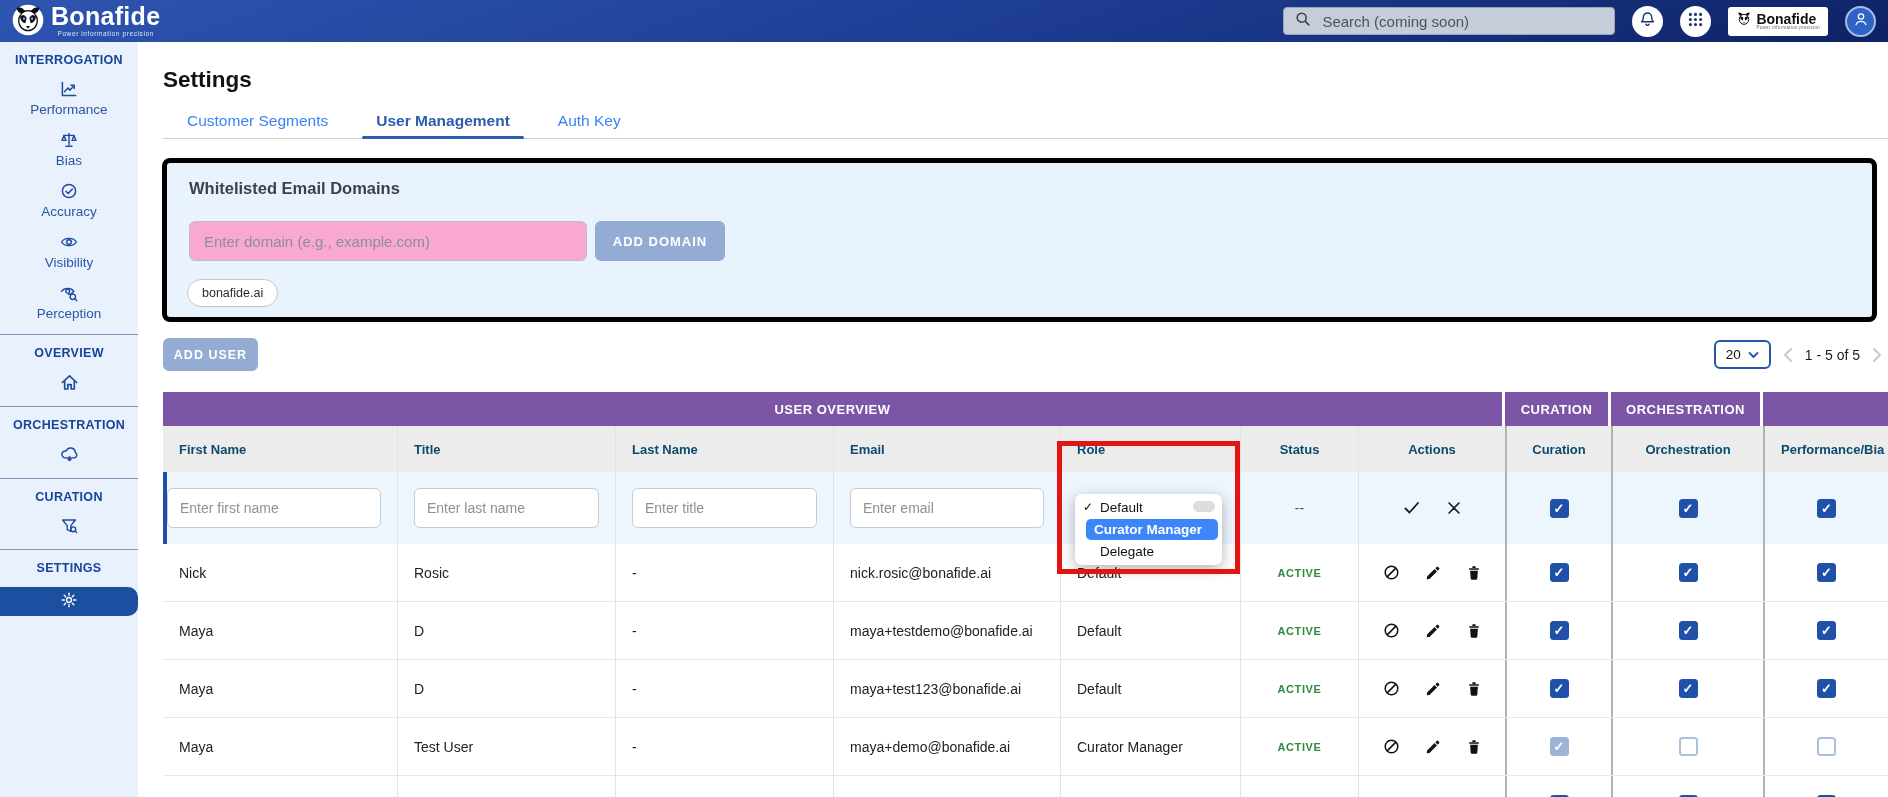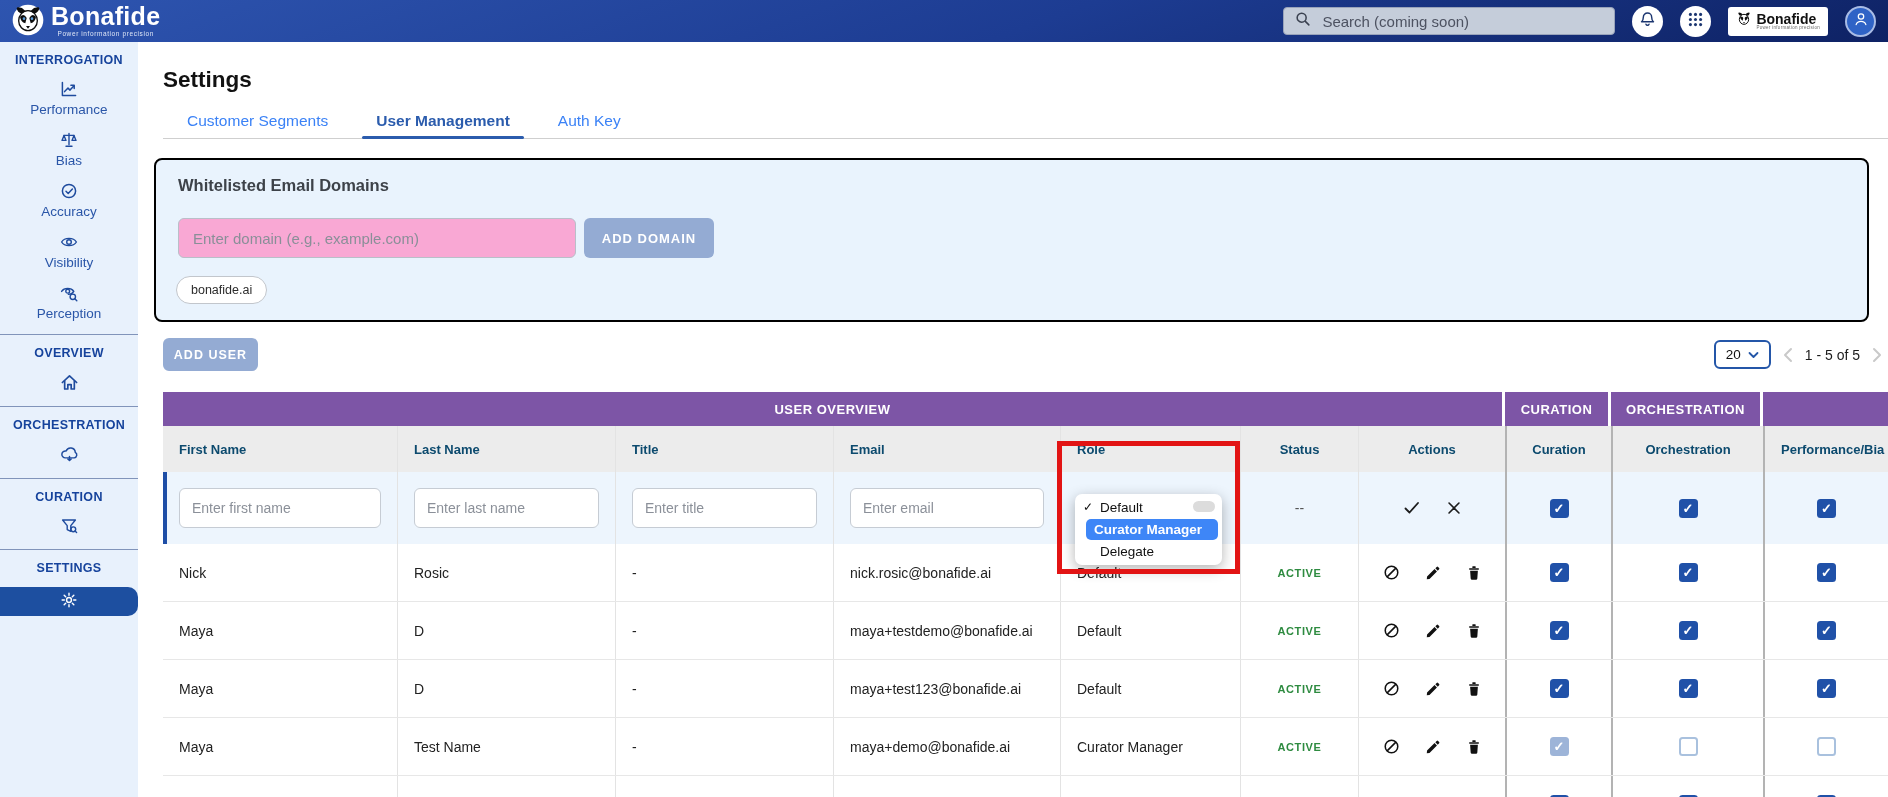--- a/index.html
+++ b/index.html
@@ -45,22 +45,22 @@
   
   .main{position:absolute;left:138px;top:42px;right:0;bottom:0;background:#fff;overflow:hidden;}
   .page-title{position:absolute;left:25px;top:10px;font-size:22.5px;font-weight:bold;color:#121212;}
   .tabs{position:absolute;left:25px;right:0;top:66px;height:31px;border-bottom:1px solid #cfcfcf;
     display:flex;gap:48px;padding-left:24px;box-sizing:border-box;}
   .tab{font-size:15.5px;color:#3b82f6;display:flex;align-items:flex-start;padding-top:4px;cursor:pointer;position:relative;}
   .tab.active{color:#2b5cad;font-weight:bold;}
   .tab.active::after{content:"";position:absolute;left:-14px;right:-14px;bottom:-1px;height:3px;background:#2b5cad;border-radius:2px;}
 
   
-  .panel{position:absolute;left:16px;top:116px;width:1715px;height:164px;background:#e9f3fd;
-    border:2px solid #000000;border-radius:8px;box-sizing:border-box;}
+  .panel{position:absolute;left:24px;top:116px;width:1715px;height:164px;background:#e9f3fd;
+    border:5px solid #000000;border-radius:8px;box-sizing:border-box;}
   .panel-title{position:absolute;left:22px;top:16px;font-size:16.5px;font-weight:bold;color:#3d4249;}
   .domain-input{position:absolute;left:22px;top:58px;width:398px;height:40px;border:1px solid #b9bfc9;border-radius:6px;
     box-sizing:border-box;padding:0 14px;font-size:15px;color:#444;outline:none;background:#f9a8d4;font-family:"Liberation Sans",sans-serif;}
   .domain-input::placeholder{color:#8a8f98;}
   .btn{background:#94abd3;color:#fff;font-weight:bold;letter-spacing:1px;border:none;border-radius:6px;
     font-size:13px;cursor:pointer;font-family:"Liberation Sans",sans-serif;}
   .add-domain{position:absolute;left:428px;top:58px;width:130px;height:40px;}
   .chip{position:absolute;left:20px;top:116px;height:28px;background:#fff;border:1px solid #c2c6cc;border-radius:14px;
     display:inline-flex;align-items:center;padding:0 14px;font-size:12.5px;color:#2c2c2c;box-sizing:border-box;}
 
@@ -85,21 +85,21 @@
   .chead{height:46px;background:#ececec;}
   .chead .c{font-weight:bold;font-size:13px;color:#0c4a6e;}
   .c{box-sizing:border-box;display:flex;align-items:center;padding:0 16px;font-size:14px;color:#222;
     white-space:nowrap;overflow:hidden;}
   .c1{width:234px;}.c2{width:218px;}.c3{width:218px;}.c4{width:227px;}.c5{width:180px;}
   .c6{width:118px;}.c7{width:147px;}.c8{width:106px;}.c9{width:152px;}.c10{width:125px;}
   .bl{border-left:1px solid #e3e3e3;}
   .bs{border-left:2px solid #b3b3b3;}
   .center{justify-content:center;padding:0;}
   .frow{height:72px;background:#edf5fd;}
-  .frow .c1{border-left:4px solid #1e4ea6;padding-left:12px;}
+  .frow .c1{border-left:4px solid #1e4ea6;padding-left:0;}
   .finp{width:100%;height:40px;border:1px solid #c6ccd4;border-radius:6px;box-sizing:border-box;
     padding:0 12px;font-size:14px;color:#444;outline:none;background:#fff;font-family:"Liberation Sans",sans-serif;}
   .finp::placeholder{color:#8b9099;}
   .trow{height:57px;background:#fff;border-bottom:1px solid #e7e7e7;}
   .statusv{font-size:11px;font-weight:bold;letter-spacing:.6px;color:#2e8b40;}
   .dash{color:#555;}
   .acts{gap:23px;}
   .aicon{display:flex;cursor:pointer;}
   .cb{width:19px;height:19px;border-radius:3.5px;display:inline-flex;align-items:center;justify-content:center;
     font-size:13px;font-weight:bold;color:#fff;cursor:pointer;box-sizing:border-box;}
@@ -353,22 +353,22 @@
 
     <div class="table">
       <div class="ghead">
         <div class="gcell g1">USER OVERVIEW</div>
         <div class="gcell g2">CURATION</div>
         <div class="gcell g3">ORCHESTRATION</div>
         <div class="gcell g4"></div>
       </div>
       <div class="chead">
         <div class="c c1">First Name</div>
+        <div class="c c3 bl">Title</div>
         <div class="c c2 bl">Last Name</div>
-        <div class="c c3 bl">Title</div>
         <div class="c c4 bl">Email</div>
         <div class="c c5 bl">Role</div>
         <div class="c c6 bl center">Status</div>
         <div class="c c7 bl center">Actions</div>
         <div class="c c8 bs center">Curation</div>
         <div class="c c9 bs center">Orchestration</div>
         <div class="c c10 bs">Performance/Bia</div>
       </div>
 
       <div class="frow">
@@ -557,21 +557,21 @@
         <div class="c c10 bs center">
             <span class="cb" data-state="checked"></span>
           </div>
       </div>
 
       <div class="trow">
         <div class="c c1">
             <span>Maya</span>
           </div>
         <div class="c c2 bl">
-            <span>Test Name</span>
+            <span>Test User</span>
           </div>
         <div class="c c3 bl">
             <span>-</span>
           </div>
         <div class="c c4 bl">
             <span>maya+demo@bonafide.ai</span>
           </div>
         <div class="c c5 bl">
             <span>Curator Manager</span>
           </div>

